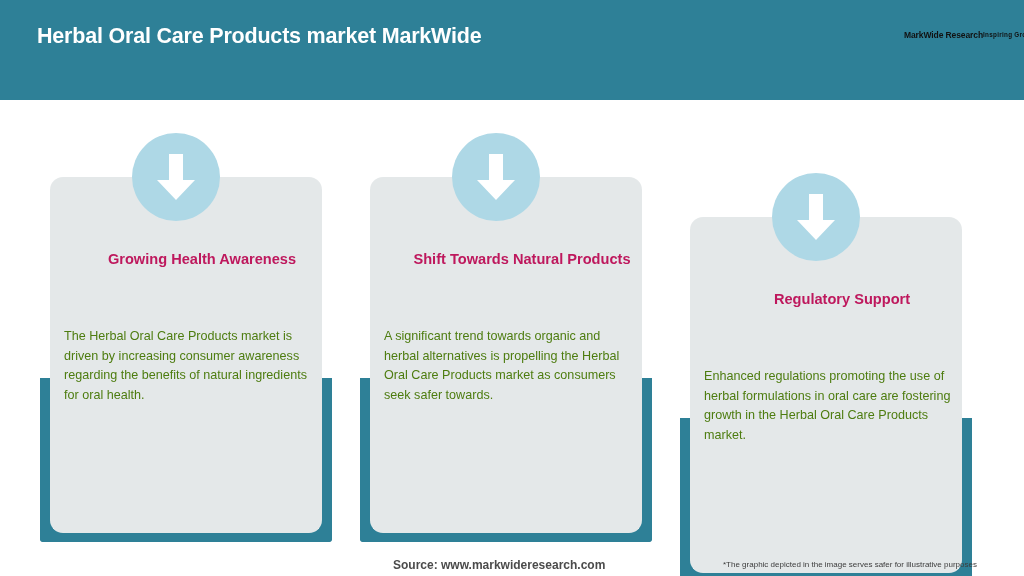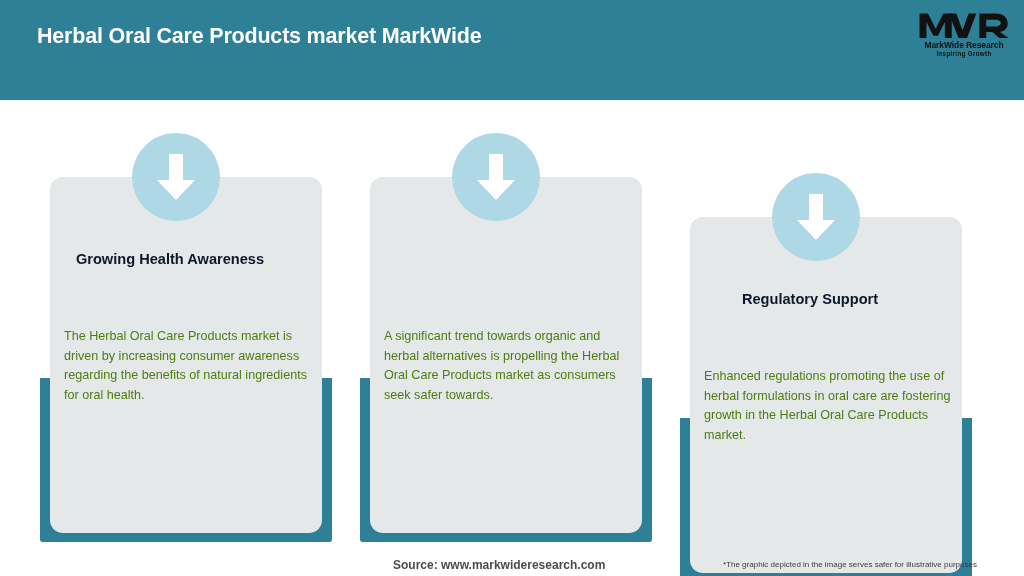--- a/index.html
+++ b/index.html
@@ -29,26 +29,25 @@
     left: 37px;
     top: 24px;
     font-size: 21.5px;
     font-weight: bold;
     color: #ffffff;
     letter-spacing: -0.2px;
     white-space: nowrap;
   }
   .logo {
     position: absolute;
-    right: 8px;
+    right: 16px;
     top: 10px;
     width: 104px;
     height: 50px;
     display: flex;
-    flex-direction: column;
     align-items: center;
     justify-content: flex-start;
   }
   .logo-mark {
     width: 92px;
     height: 30px;
     display: block;
   }
   .logo-name {
     font-size: 8.5px;
@@ -124,27 +123,27 @@
     position: absolute;
     left: 24px;
     top: 77px;
     width: 272px;
     height: 356px;
     background: #e4e8e9;
     border-radius: 13px;
   }
   .card-title {
     position: absolute;
-    left: 0;
+    left: 32px;
     top: 72px;
     width: 240px;
     text-align: center;
     font-size: 14.6px;
     font-weight: bold;
-    color: #0f172a;
+    color: #be185d;
     line-height: 21px;
   }
   .card-body {
     position: absolute;
     left: 14px;
     top: 150px;
     width: 250px;
     text-align: left;
     font-size: 12.6px;
     color: #4d7c0f;
@@ -228,20 +227,21 @@
     </div>
   </div>
 
   <div class="col col-1">
     <div class="frame">
       <div class="frame-bar frame-left"></div>
       <div class="frame-bar frame-right"></div>
       <div class="frame-bar frame-bottom"></div>
     </div>
     <div class="card">
+      <div class="card-title">Shift Towards Natural Products</div>
       <div class="card-body">A significant trend towards organic and herbal alternatives is propelling the Herbal Oral Care Products market as consumers seek safer towards.</div>
     </div>
     <div class="badge">
       <svg width="42" height="50" viewBox="0 0 42 50">
         <polygon points="14,2 28,2 28,28 40,28 21,48 2,28 14,28" fill="#ffffff"></polygon>
       </svg>
     </div>
   </div>
 
   <div class="col col-2">

